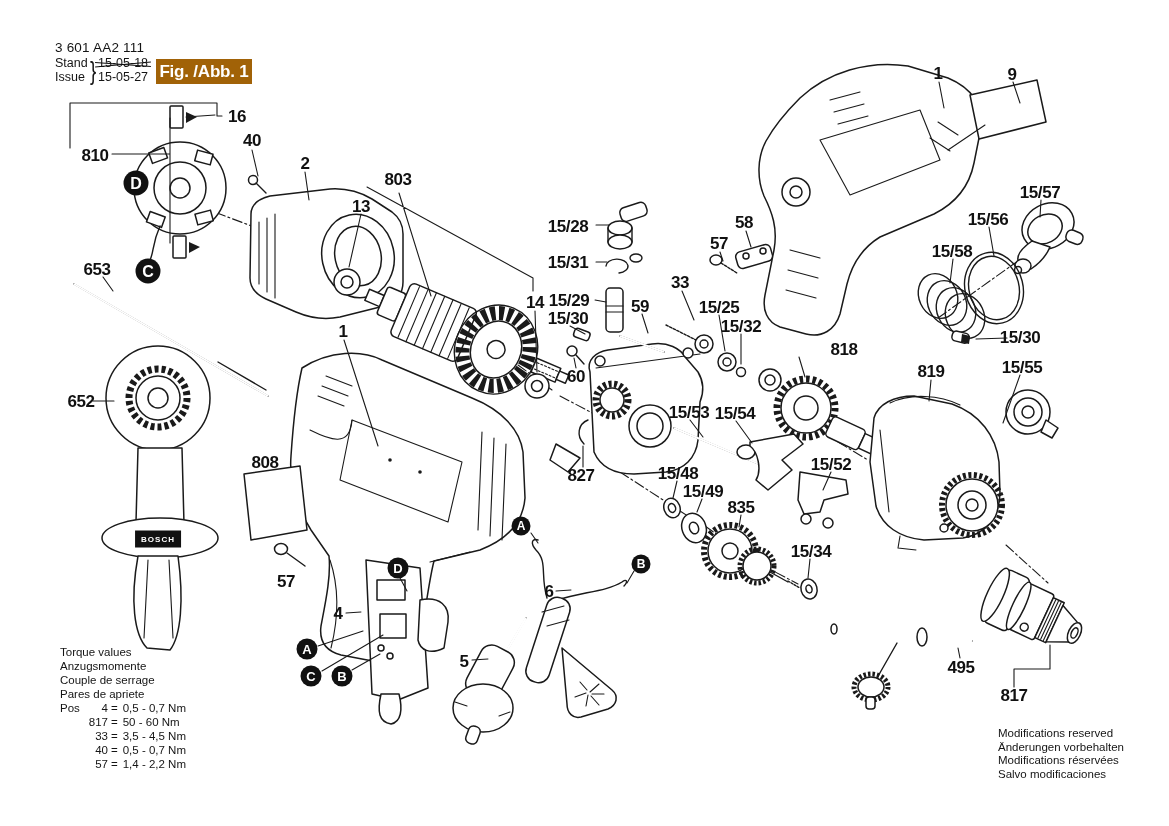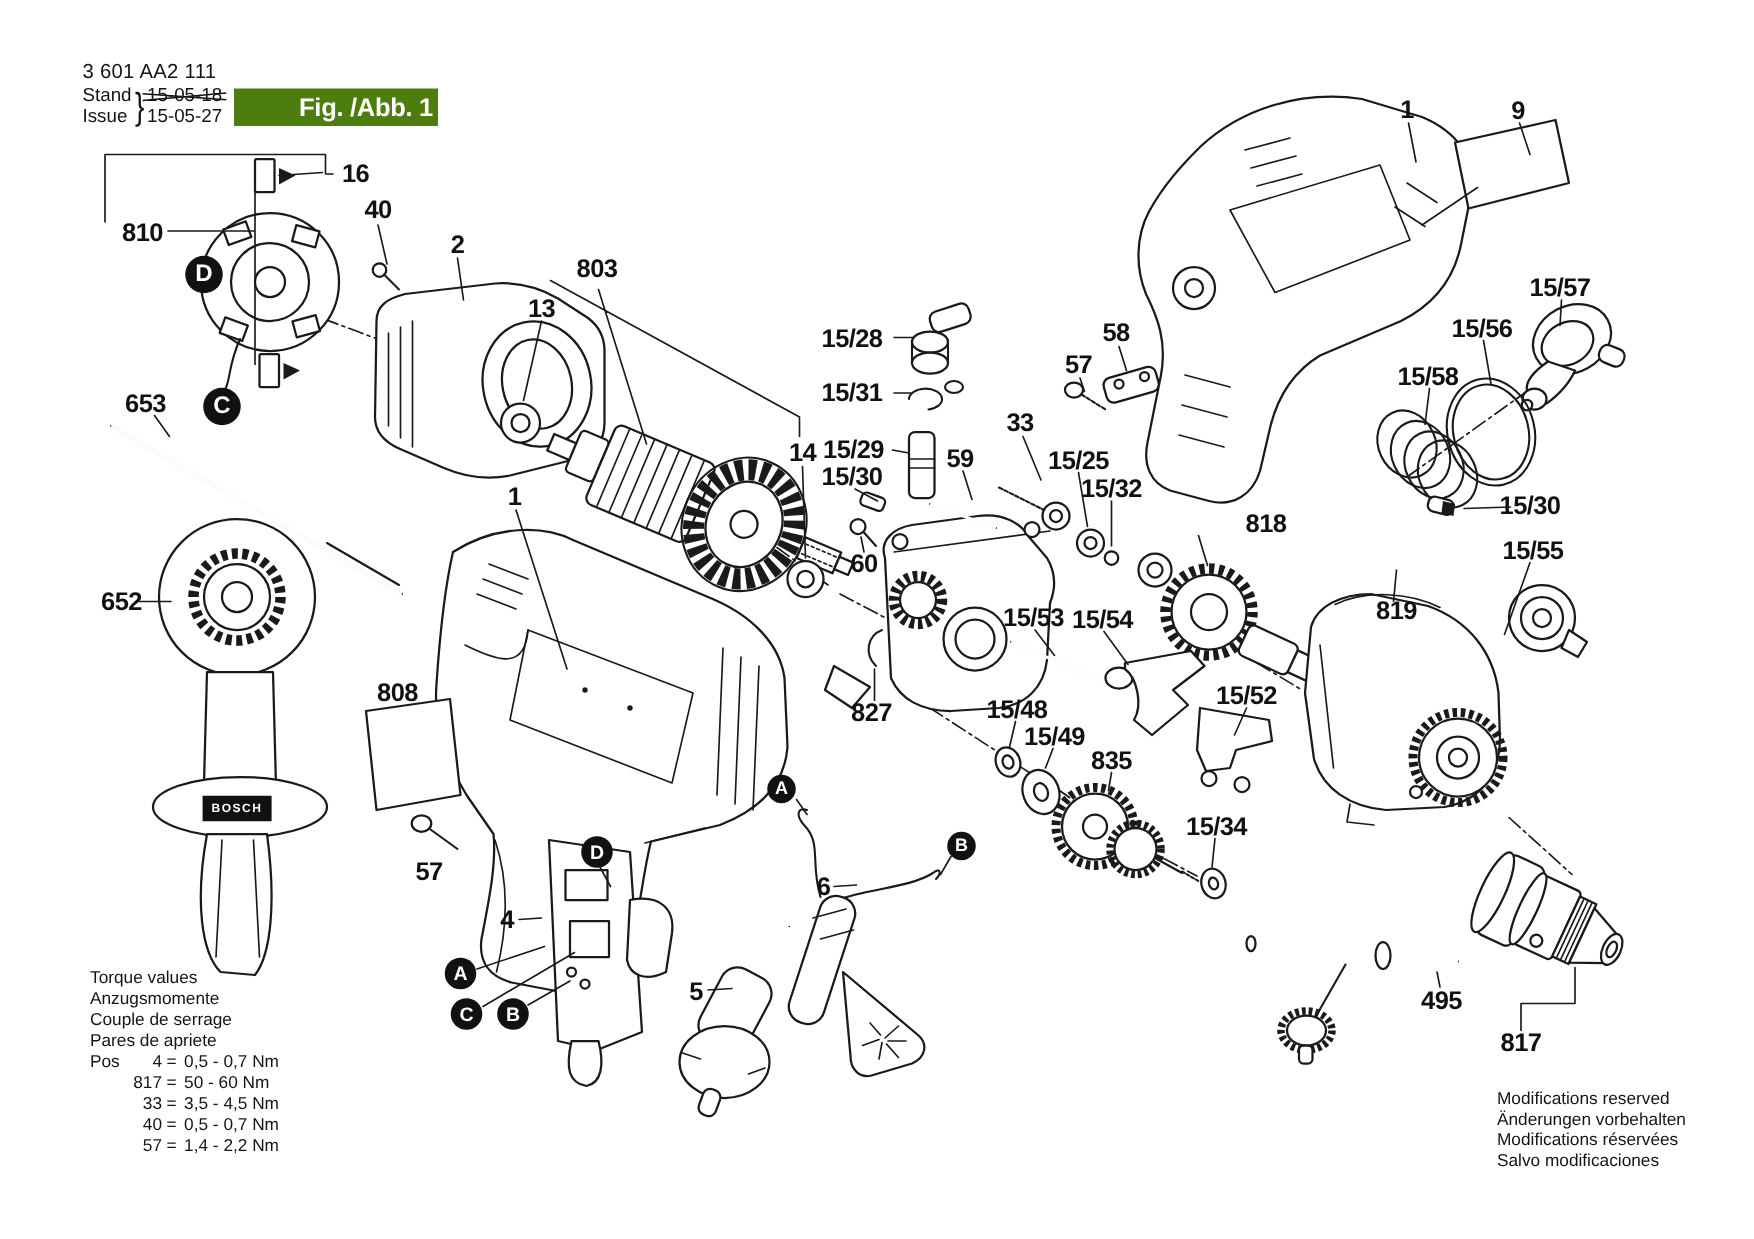--- a/index.html
+++ b/index.html
@@ -17,22 +17,22 @@
   .title-block{position:absolute;left:55px;top:40px;}
   .pn{font-size:13.5px;letter-spacing:0.2px;}
   .rev{display:flex;margin-top:2px;}
   .rev-labels span{display:block;font-size:12.5px;line-height:13.5px;}
   .rev-brace{font-size:25px;font-weight:400;transform:scaleX(0.75);margin:0 1px;}
   .rev-dates span{display:block;font-size:12.5px;line-height:13.5px;position:relative;}
   .struck::before,.struck::after{content:"";position:absolute;left:-3px;right:-3px;top:50%;
      border-top:1.8px solid #111;}
   .struck::before{transform:rotate(-5deg);}
   .struck::after{transform:rotate(4deg);}
-  .figbox{position:absolute;left:156px;top:59px;width:96px;height:25px;background:#4d7c0f;color:#fff;
-          font-weight:bold;font-size:17px;line-height:25px;text-align:center;letter-spacing:-0.2px;padding-left:40px;}
+  .figbox{position:absolute;left:156px;top:59px;width:96px;height:25px;background:#a16207;color:#fff;
+          font-weight:bold;font-size:17px;line-height:25px;text-align:center;letter-spacing:-0.2px;}
   .torque{position:absolute;left:60px;top:645px;font-size:11.5px;line-height:14px;}
   .t-row{display:flex;}
   .t-pos{width:27px;}
   .t-num{width:21px;text-align:right;}
   .t-eq{margin:0 5px 0 3px;}
   .footer{position:absolute;left:998px;top:727px;font-size:11.5px;line-height:13.5px;}
   .brand{position:absolute;left:158px;top:539px;transform:translate(-50%,-50%);background:#111;
          color:#fff;font-size:8px;font-weight:bold;padding:4px 6px;letter-spacing:1px;}
 </style>
 </head>
@@ -409,21 +409,21 @@
       <div class="callout" style="left: 741px; top: 326px;">15/32</div>
       <div class="callout" style="left: 719px; top: 243px;">57</div>
       <div class="callout" style="left: 744px; top: 222px;">58</div>
       <div class="callout" style="left: 938px; top: 73px;">1</div>
       <div class="callout" style="left: 1012px; top: 74px;">9</div>
       <div class="callout" style="left: 1040px; top: 192px;">15/57</div>
       <div class="callout" style="left: 988px; top: 219px;">15/56</div>
       <div class="callout" style="left: 952px; top: 251px;">15/58</div>
       <div class="callout" style="left: 1020px; top: 337px;">15/30</div>
       <div class="callout" style="left: 798px; top: 349px; margin-left: 46px;">818</div>
-      <div class="callout" style="left: 931px; top: 371px; margin-top: 36px;">819</div>
+      <div class="callout" style="left: 931px; top: 371px;">819</div>
       <div class="callout" style="left: 1022px; top: 367px;">15/55</div>
       <div class="callout" style="left: 689px; top: 412px;">15/53</div>
       <div class="callout" style="left: 735px; top: 413px;">15/54</div>
       <div class="callout" style="left: 831px; top: 464px;">15/52</div>
       <div class="callout" style="left: 678px; top: 473px;">15/48</div>
       <div class="callout" style="left: 703px; top: 491px;">15/49</div>
       <div class="callout" style="left: 741px; top: 507px;">835</div>
       <div class="callout" style="left: 811px; top: 551px;">15/34</div>
       <div class="callout" style="left: 581px; top: 475px;">827</div>
       <div class="callout" style="left: 343px; top: 331px;">1</div>

